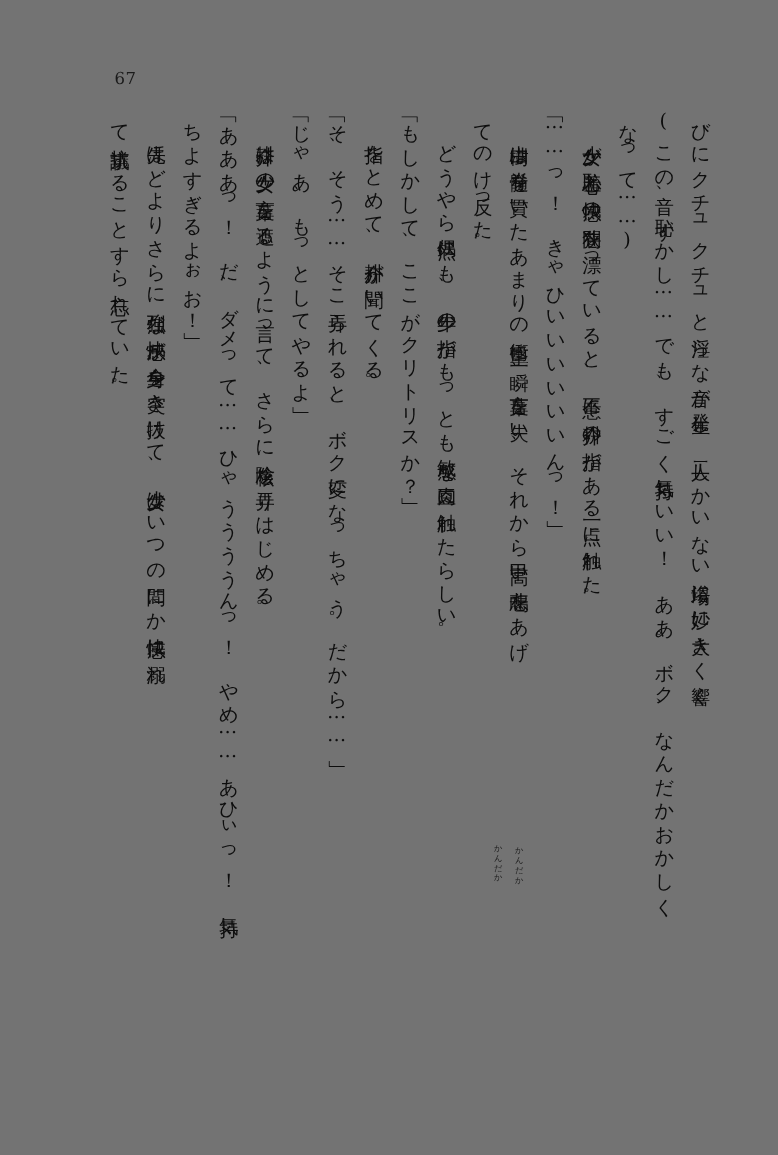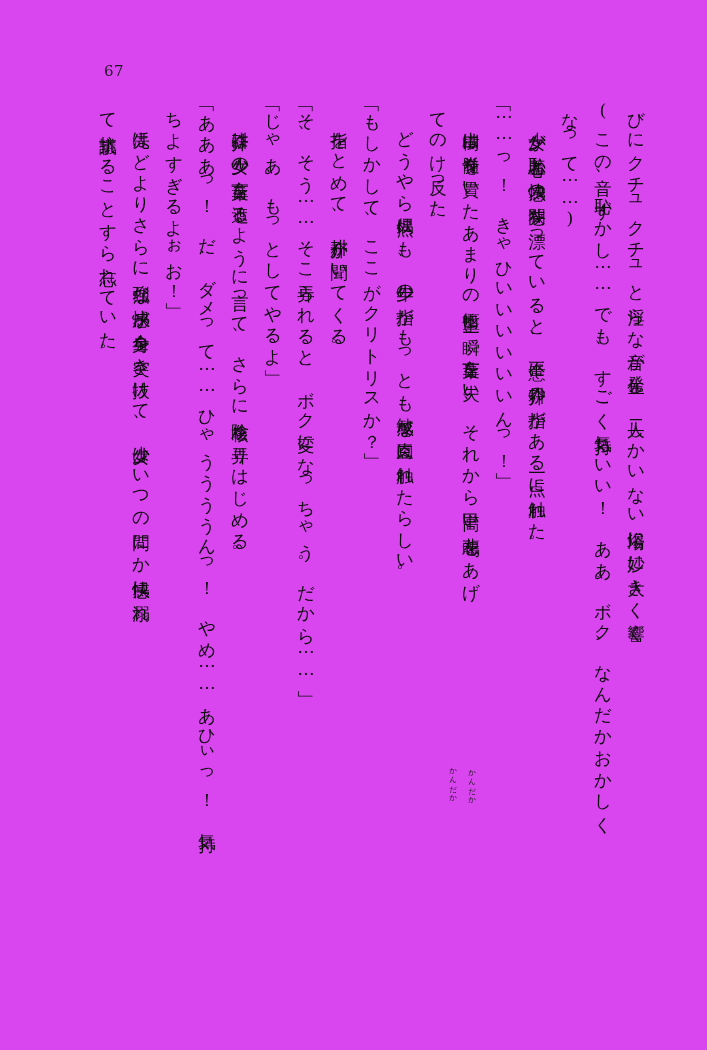--- a/index.html
+++ b/index.html
@@ -11,21 +11,21 @@
     width: 707px;
     height: 1050px;
     overflow: hidden;
     font-family: "DejaVu Serif", "Liberation Serif", serif;
     color: #000000;
   }
   .page {
     position: relative;
     width: 707px;
     height: 1050px;
-    background: #d946ef;
+    background: #737373;
     box-sizing: border-box;
     padding-left: 24px;
   }
   .page-number {
     position: absolute;
     top: 62px;
     left: 104px;
     font-size: 15px;
     font-family: "DejaVu Serif", "Liberation Serif", serif;
     color: #1a1a1a;

